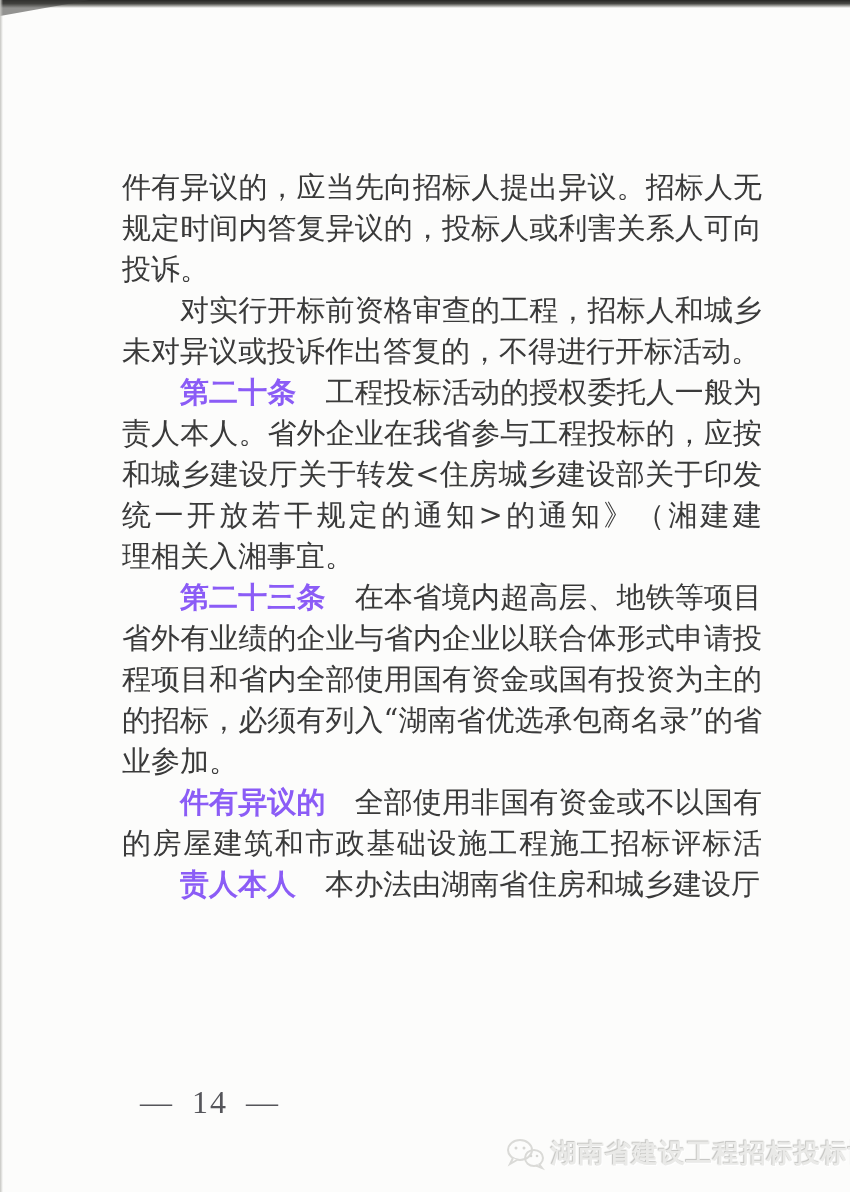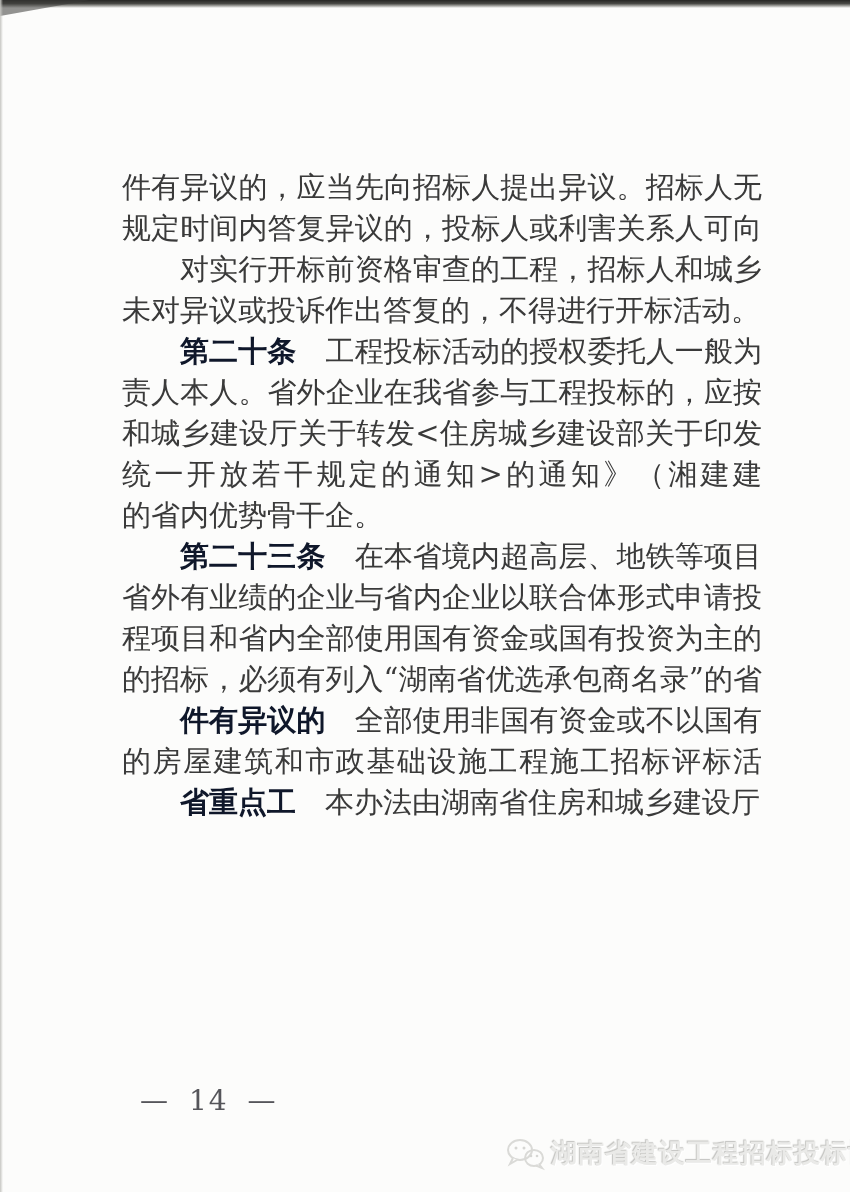--- a/index.html
+++ b/index.html
@@ -47,30 +47,31 @@
   .line {
     height: 41px;
     line-height: 41px;
     overflow: hidden;
   }
   .line.justify {
     text-align: justify;
     text-align-last: justify;
   }
   .line.indent { text-indent: 58px; }
-  .hd { font-weight: 700; color: #0f172a; }
+  .hd { font-weight: 700; color: #8b5cf6; }
   .page-number {
     position: absolute;
     left: 140px;
     top: 1084px;
-    font-size: 28px;
+    font-size: 32px;
     color: #55555a;
     letter-spacing: 2px;
     word-spacing: 8px;
     white-space: nowrap;
+    font-family: Liberation Serif, serif;
   }
   .footer-watermark {
     position: absolute;
     left: 505px;
     top: 1136px;
     display: flex;
     align-items: center;
     gap: 6px;
   }
   .footer-watermark .wm-text {
@@ -88,34 +89,36 @@
 
 <div class="sheet">
 
   <div class="scan-edge-top"></div>
   <div class="scan-edge-corner"></div>
   <div class="scan-edge-left"></div>
 
   <div class="textblock">
       <div class="line justify"><span>件有异议的，应当先向招标人提出异议。招标人无正当理由不在</span></div>
       <div class="line justify"><span>规定时间内答复异议的，投标人或利害关系人可向行政监督部门</span></div>
+      <div class="line"><span>投诉。</span></div>
       <div class="line indent justify"><span>对实行开标前资格审查的工程，招标人和城乡建设主管部门</span></div>
       <div class="line"><span>未对异议或投诉作出答复的，不得进行开标活动。</span></div>
       <div class="line indent justify"><b class="hd">第二十条</b><span>　工程投标活动的授权委托人一般为拟任项目负</span></div>
       <div class="line justify"><span>责人本人。省外企业在我省参与工程投标的，应按《湖南省住房</span></div>
       <div class="line justify"><span>和城乡建设厅关于转发&lt;住房城乡建设部关于印发推动建筑市场</span></div>
       <div class="line justify"><span>统一开放若干规定的通知&gt;的通知》（湘建建〔2015〕190 号）办</span></div>
-      <div class="line"><span>的省内优势骨干企。</span></div>
+      <div class="line"><span>理相关入湘事宜。</span></div>
       <div class="line indent justify"><b class="hd">第二十三条</b><span>　在本省境内超高层、地铁等项目投标中，鼓励</span></div>
       <div class="line justify"><span>省外有业绩的企业与省内企业以联合体形式申请投标。省重点工</span></div>
       <div class="line justify"><span>程项目和省内全部使用国有资金或国有投资为主的大型工程项目</span></div>
       <div class="line justify"><span>的招标，必须有列入“湖南省优选承包商名录”的省内优势骨干企</span></div>
+      <div class="line"><span>业参加。</span></div>
       <div class="line indent justify"><b class="hd">件有异议的</b><span>　全部使用非国有资金或不以国有资金投资为主</span></div>
       <div class="line justify"><span>的房屋建筑和市政基础设施工程施工招标评标活动，可参照本办</span></div>
-      <div class="line indent"><b class="hd">省重点工</b><span>　本办法由湖南省住房和城乡建设厅负责解释。</span></div>
+      <div class="line indent"><b class="hd">责人本人</b><span>　本办法由湖南省住房和城乡建设厅负责解释。</span></div>
     </div>
 
   <div class="page-number">— 14 —</div>
 
   <div class="footer-watermark">
     <svg class="wm-icon" viewBox="0 0 40 34" xmlns="http://www.w3.org/2000/svg">
       <g fill="none" stroke="#dadad7" stroke-width="2">
         <ellipse cx="15" cy="13" rx="12" ry="10"></ellipse>
         <path d="M8 21 L5 27 L12 23" fill="#fcfcfb" stroke="#dadad7"></path>
         <ellipse cx="29" cy="21" rx="9" ry="8"></ellipse>

